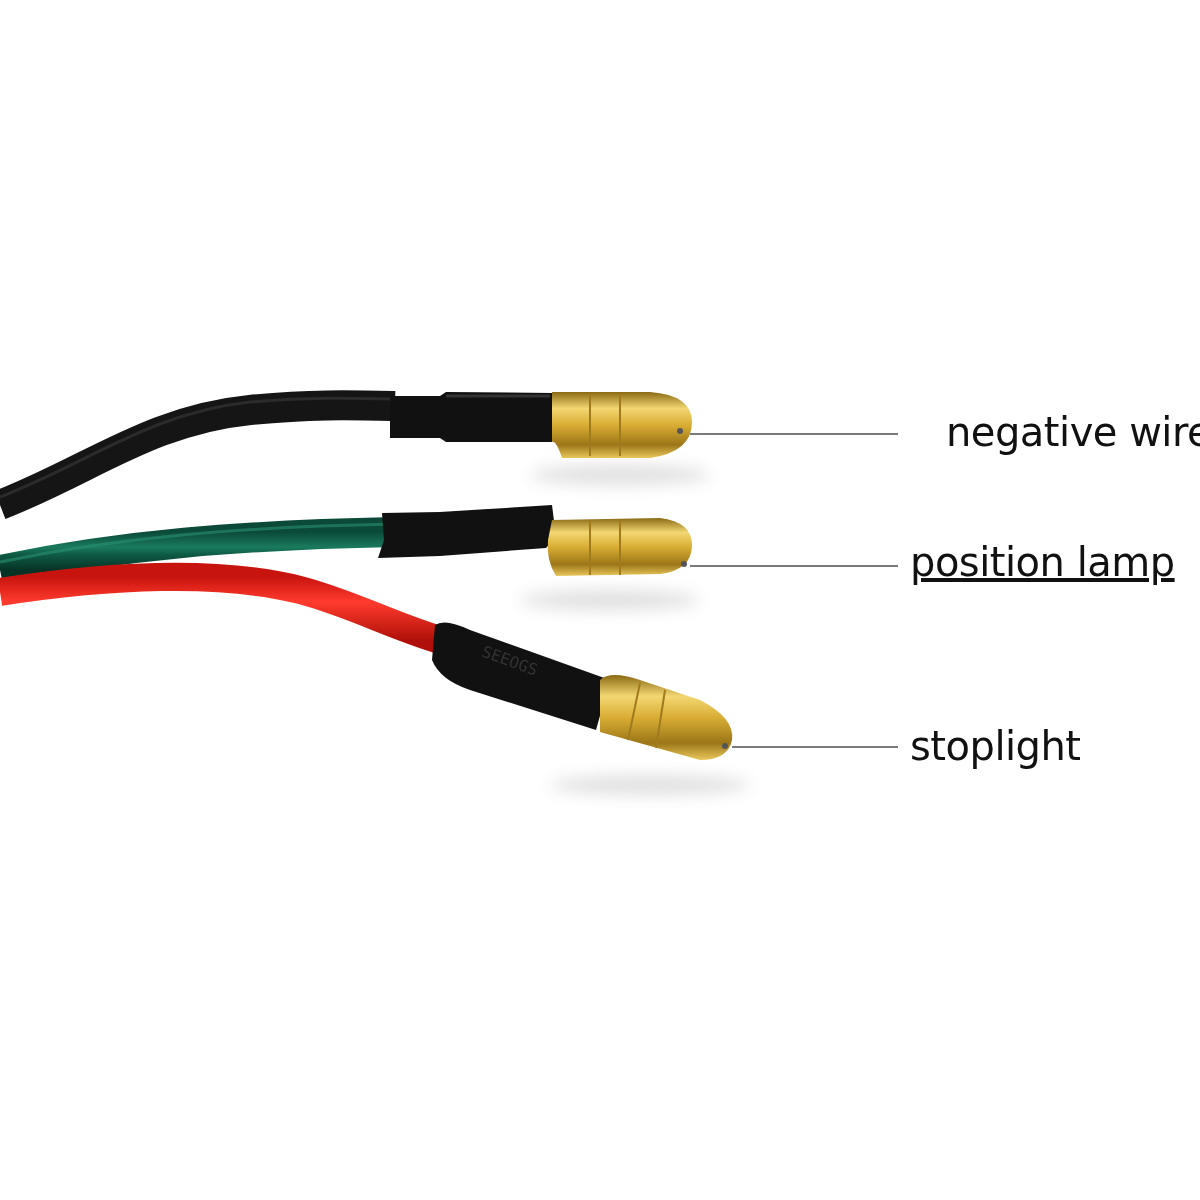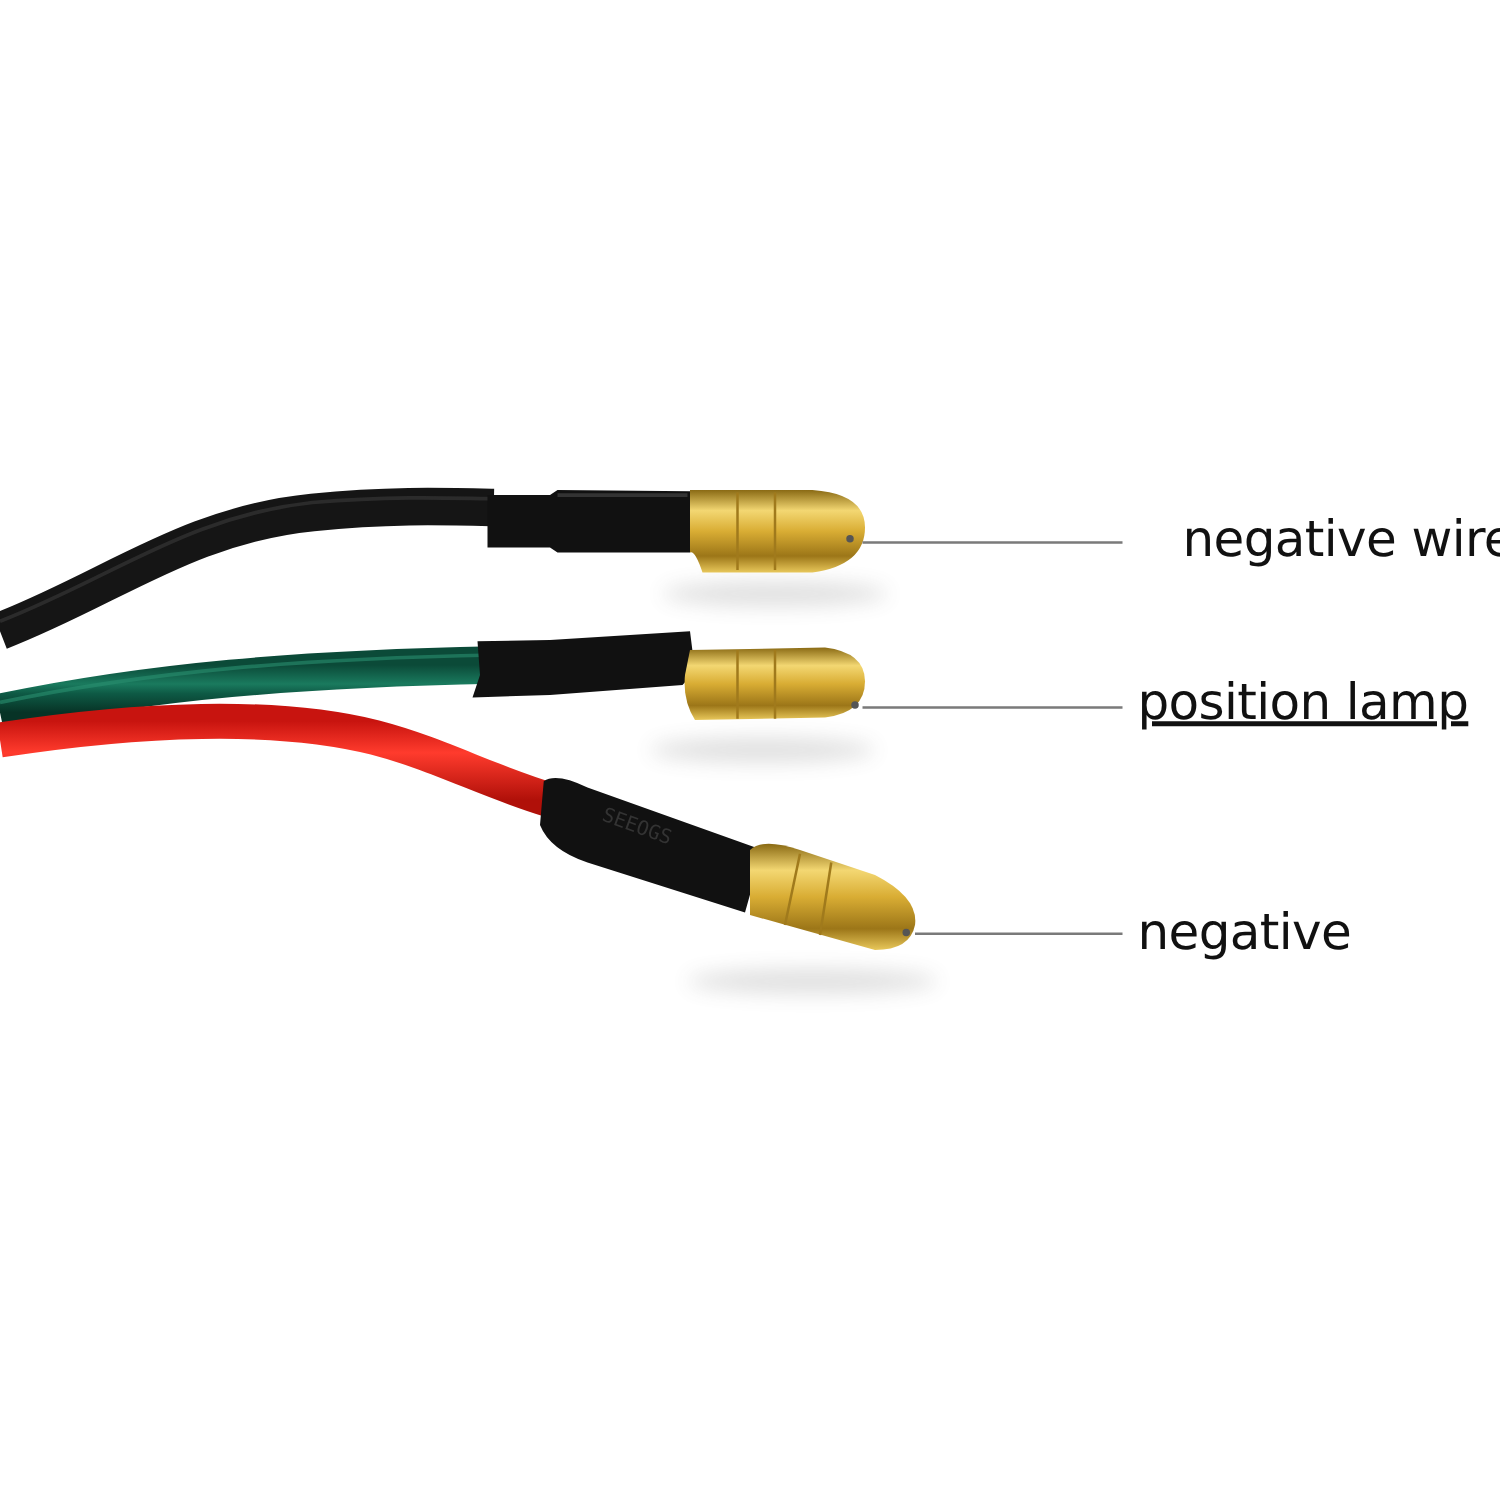--- a/index.html
+++ b/index.html
@@ -93,13 +93,13 @@
     </g>
   </g>
 </svg>
 
 <div class="leader" style="left:690px; top:433px; width:208px;"></div>
 <div class="leader" style="left:690px; top:565px; width:208px;"></div>
 <div class="leader" style="left:732px; top:746px; width:166px;"></div>
 
 <div class="label" style="left:910px; top:412px;margin-left:36px;">negative wire</div>
 <div class="label" style="left:910px; top:542px;text-decoration:underline;">position lamp</div>
-<div class="label" style="left:910px; top:726px;">negative</div>
+<div class="label" style="left:910px; top:726px;">stoplight</div>
 
 </body></html>

